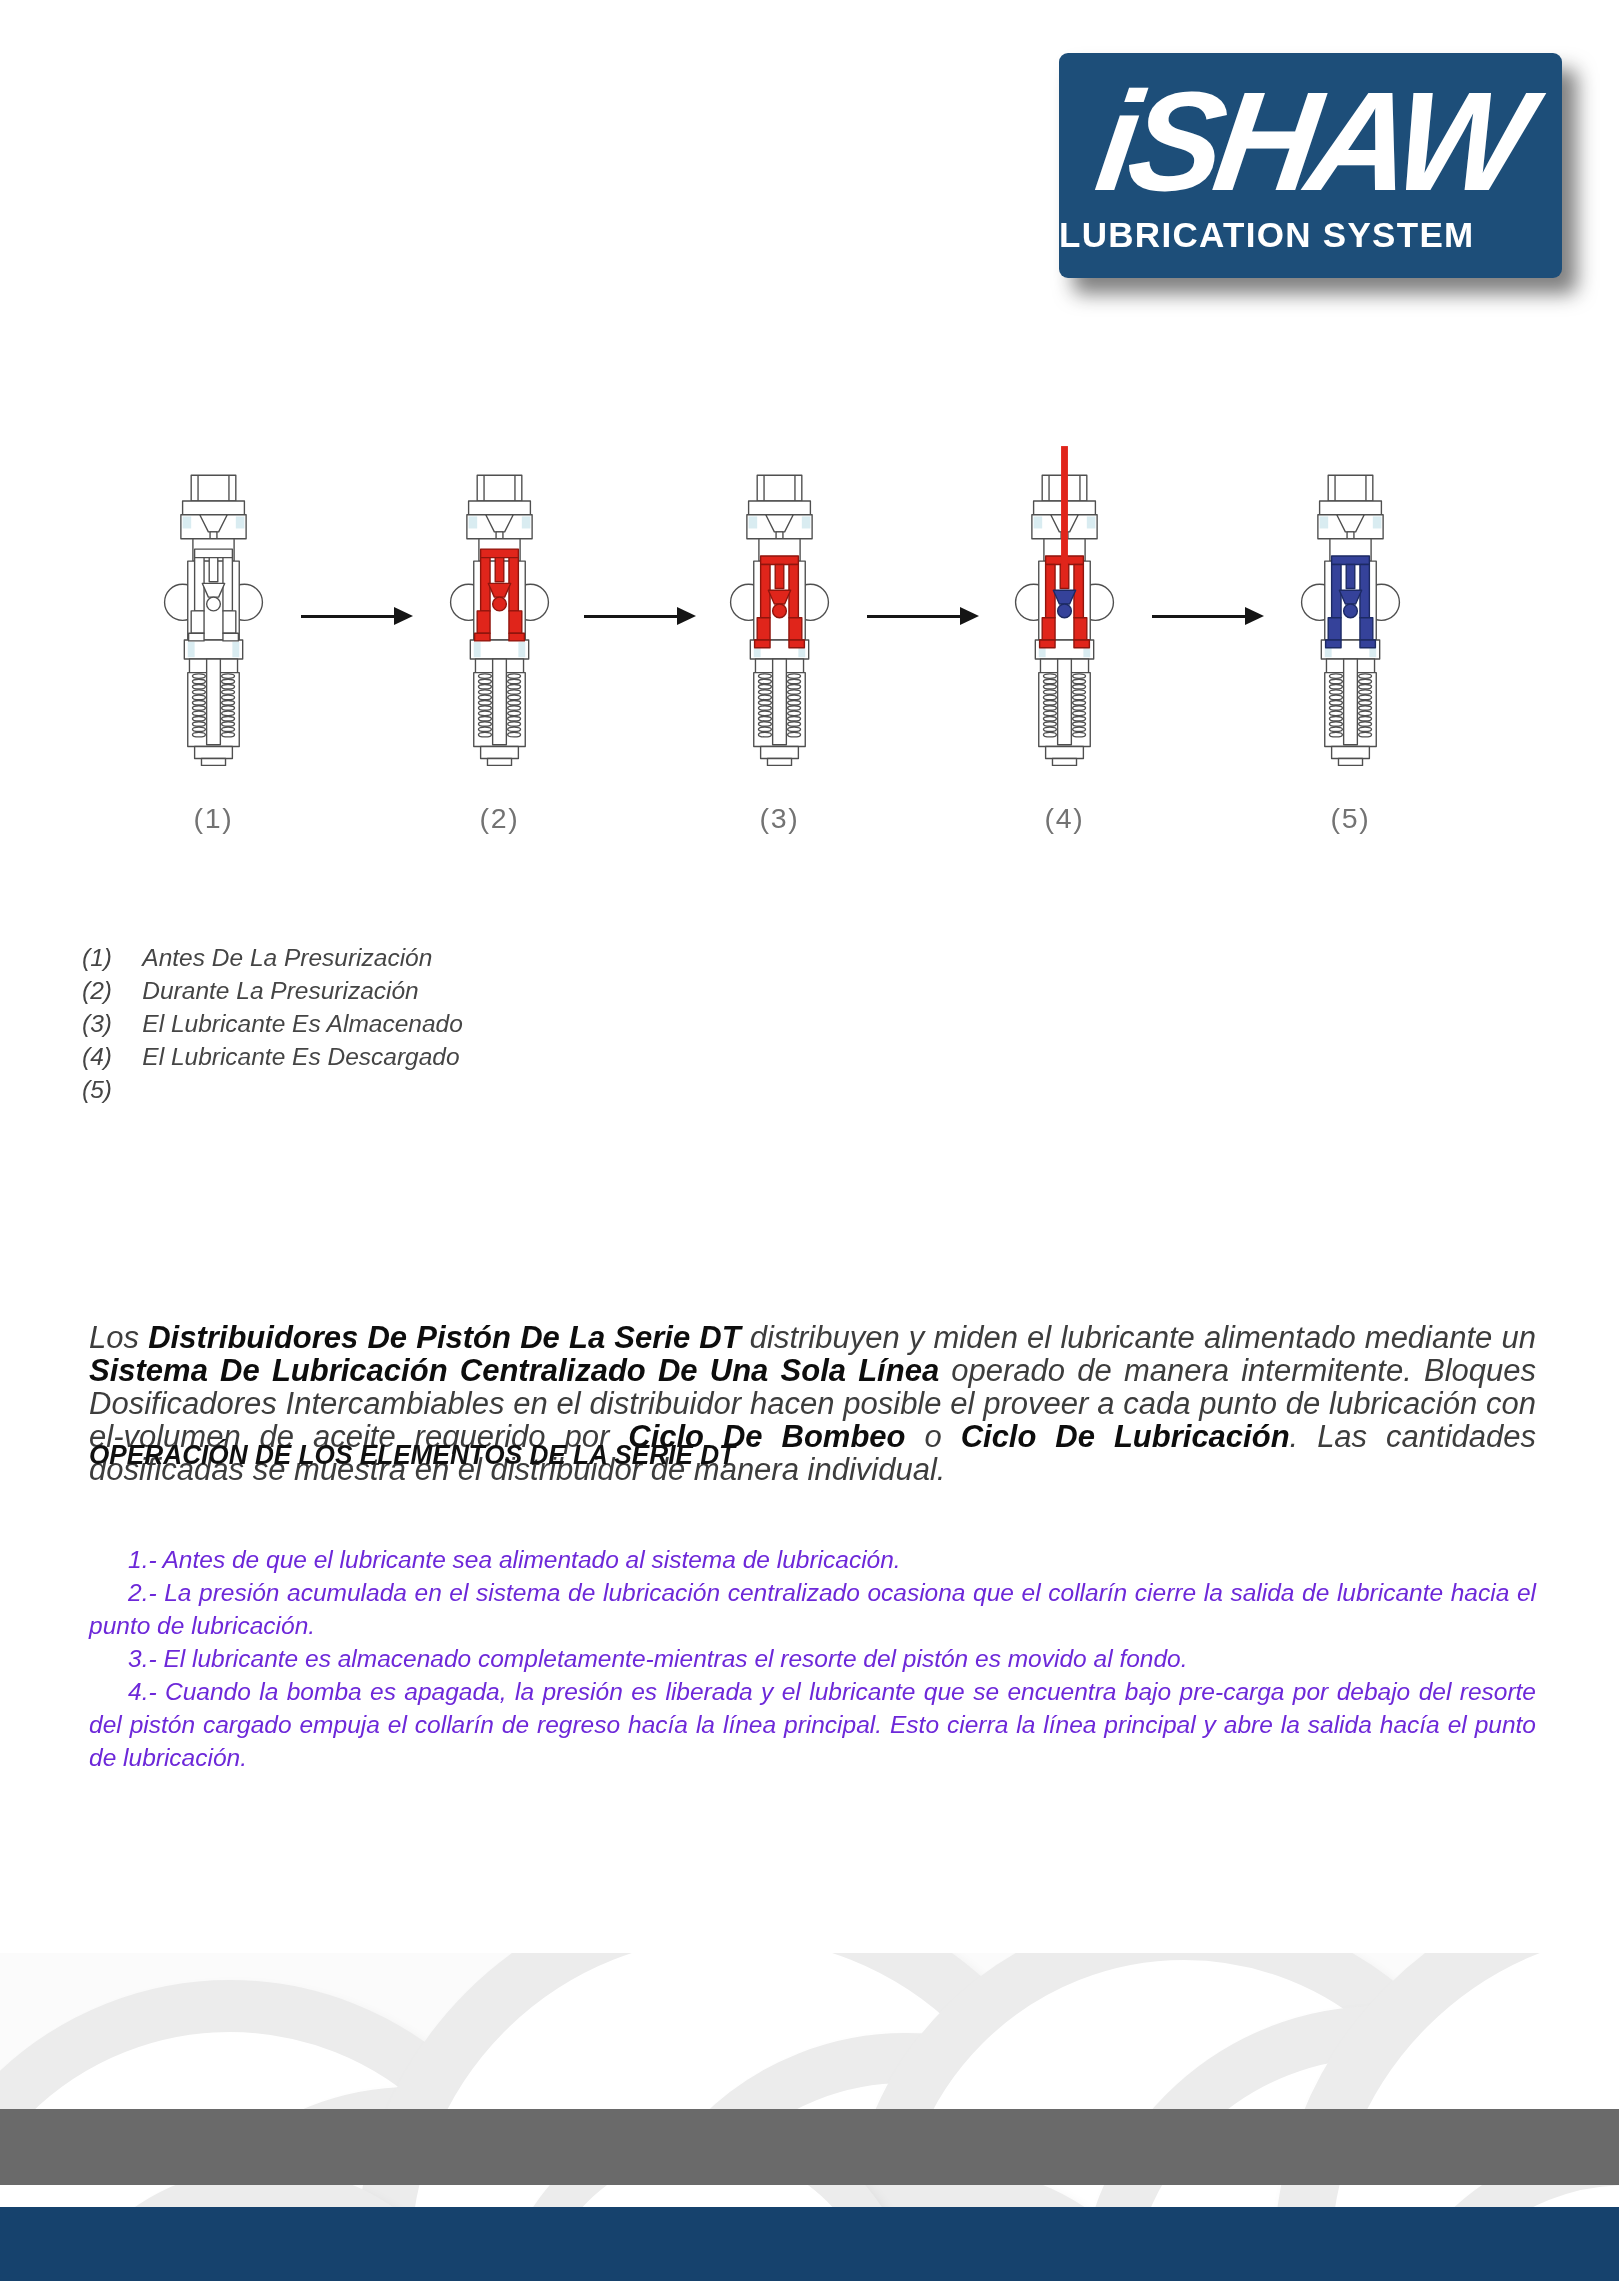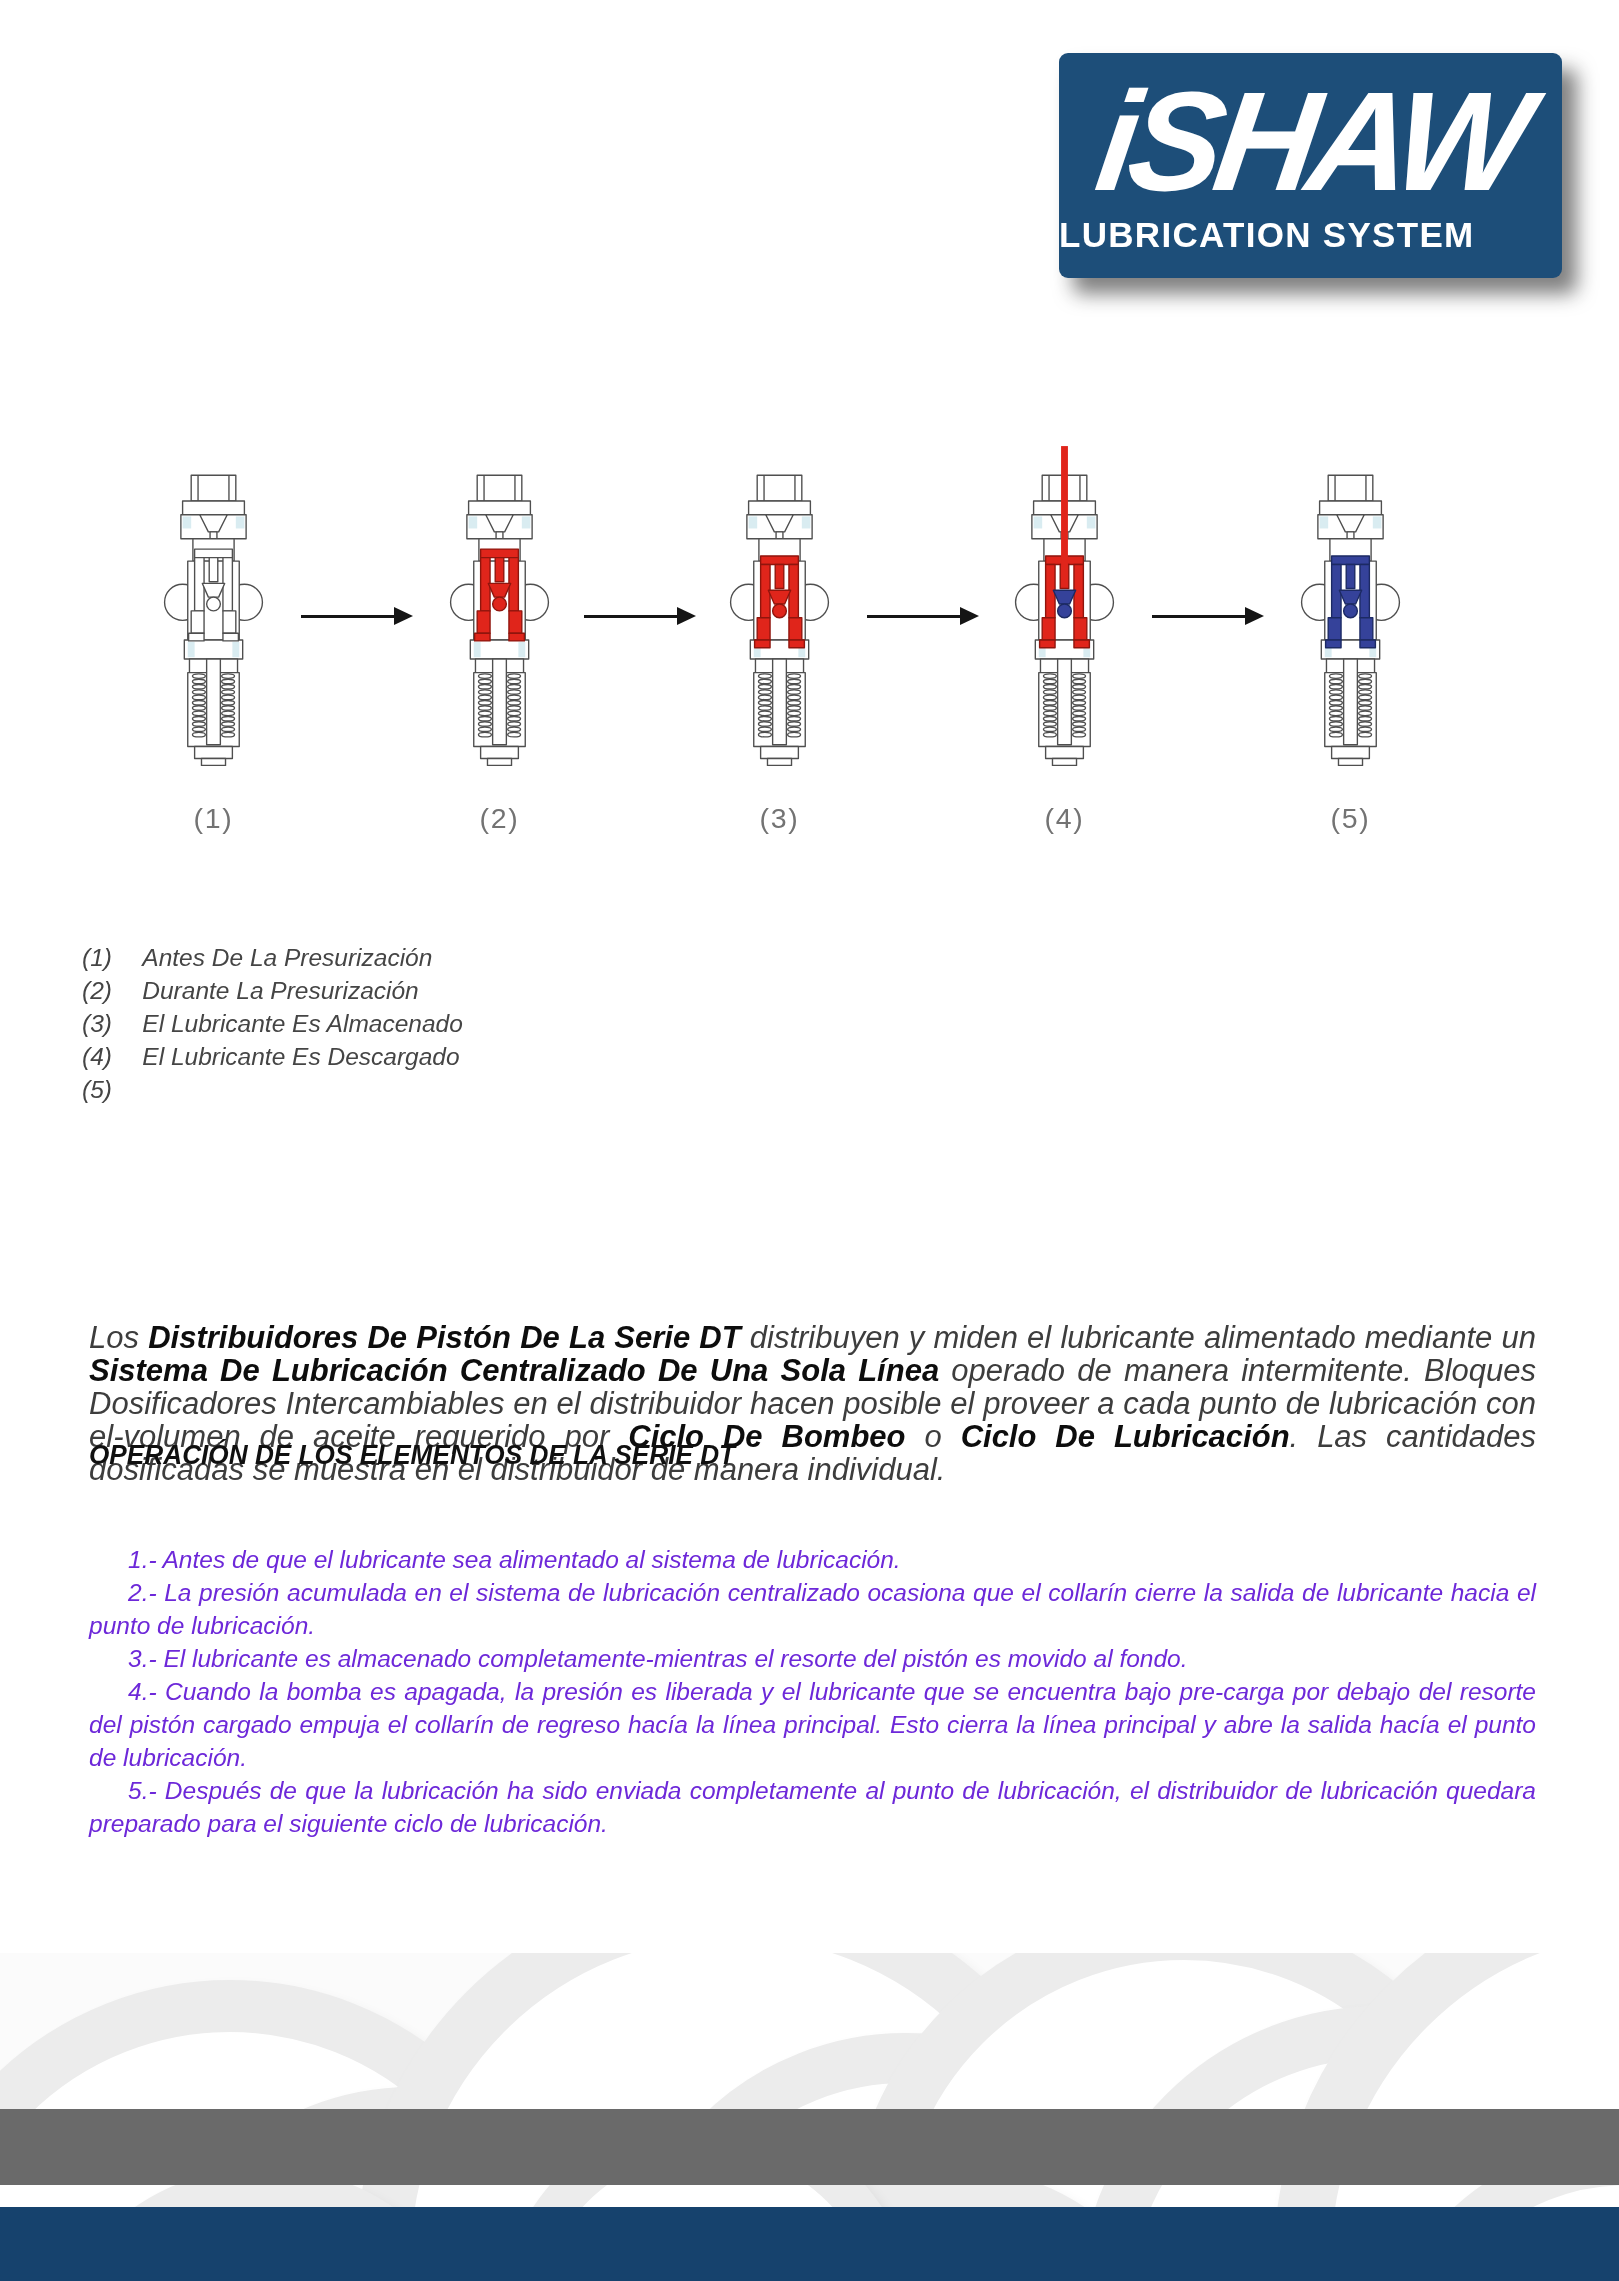--- a/index.html
+++ b/index.html
@@ -430,21 +430,20 @@
 
   <p class="intro" id="intro"><span>Los </span><span class="bseg">Distribuidores De Pistón De La Serie DT</span><span> distribuyen y miden el lubricante alimentado mediante un </span><span class="bseg">Sistema De Lubricación Centralizado De Una Sola Línea</span><span> operado de manera intermitente. Bloques Dosificadores Intercambiables en el distribuidor hacen posible el proveer a cada punto de lubricación con el-volumen de aceite requerido por </span><span class="bseg">Ciclo De Bombeo</span><span> o </span><span class="bseg">Ciclo De Lubricación</span><span>. Las cantidades dosificadas se muestra en el distribuidor de manera individual.</span></p>
 
   <div class="section-heading">OPERACIÓN DE LOS ELEMENTOS DE LA SERIE DT</div>
 
   <div class="op-list" id="op-list">
       <p class="op-item">1.- Antes de que el lubricante sea alimentado al sistema de lubricación.</p>
       <p class="op-item">2.- La presión acumulada en el sistema de lubricación centralizado ocasiona que el collarín cierre la salida de lubricante hacia el punto de lubricación.</p>
       <p class="op-item">3.- El lubricante es almacenado completamente-mientras el resorte del pistón es movido al fondo.</p>
       <p class="op-item">4.- Cuando la bomba es apagada, la presión es liberada y el lubricante que se encuentra bajo pre-carga por debajo del resorte del pistón cargado empuja el collarín de regreso hacía la línea principal. Esto cierra la línea principal y abre la salida hacía el punto de lubricación.</p>
-      <p class="op-item">5.- Después de que la lubricación ha sido enviada completamente al punto de lubricación, el distribuidor de lubricación quedara preparado para el siguiente ciclo de lubricación.</p>
     </div>
 
   <div class="footer-art" id="footer-art">
       <div class="ring" style="left: -107px; top: 27px; width: 570px; height: 570px; border: 52px solid rgb(236, 236, 236);"></div>
       <div class="ring" style="left: 134px; top: 134px; width: 463px; height: 463px; border: 46px solid rgb(236, 236, 236);"></div>
       <div class="ring" style="left: 356px; top: -71px; width: 642px; height: 642px; border: 55px solid rgb(236, 236, 236);"></div>
       <div class="ring" style="left: 615px; top: 80px; width: 481px; height: 481px; border: 50px solid rgb(236, 236, 236);"></div>
       <div class="ring" style="left: 847px; top: -45px; width: 570px; height: 570px; border: 52px solid rgb(236, 236, 236);"></div>
       <div class="ring" style="left: 1078px; top: 53px; width: 499px; height: 499px; border: 52px solid rgb(236, 236, 236);"></div>
       <div class="ring" style="left: 1274px; top: -80px; width: 659px; height: 659px; border: 57px solid rgb(236, 236, 236);"></div>

